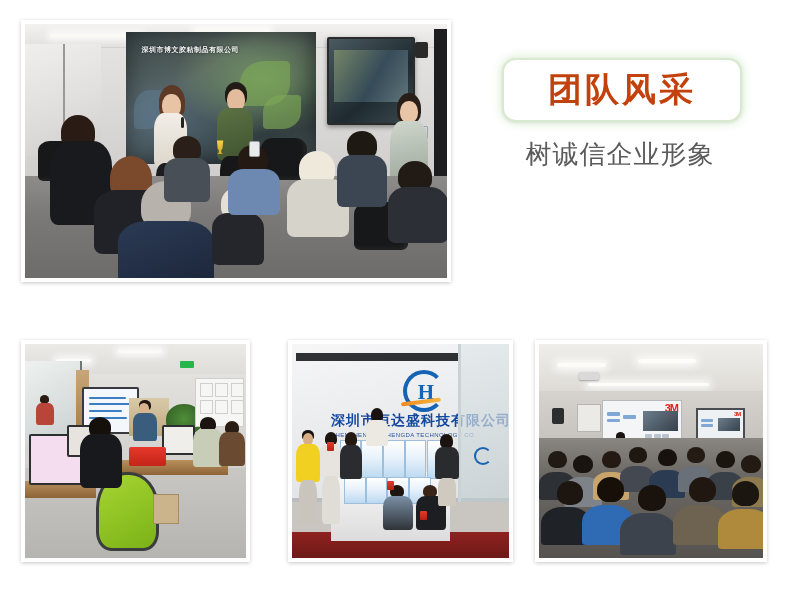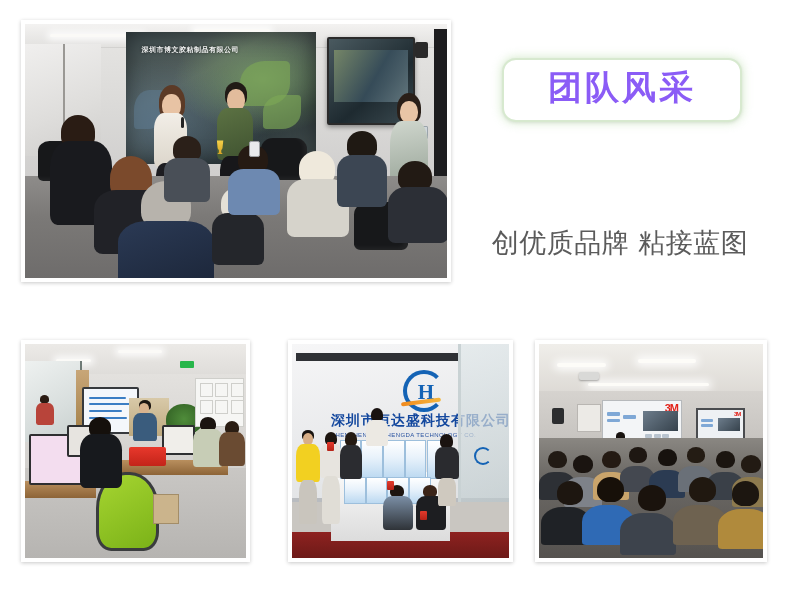--- a/index.html
+++ b/index.html
@@ -289,22 +289,22 @@
     position: absolute; left: 42px; top: 18px; width: 240px; height: 64px;
     background: #ffffff;
     border: 2px solid #d7e9cf;
     border-radius: 14px;
     box-shadow: 0 0 9px 2px rgba(186, 222, 170, 0.45),
                 0 1px 3px rgba(0,0,0,0.10);
     display: flex; align-items: center; justify-content: center;
     box-sizing: border-box;
   }
   #title-text {
-    font-family: Liberation Mono, monospace;
-    font-size: 34px; font-weight: bold; color: #8b5cf6;
+    font-family: Liberation Serif, serif;
+    font-size: 34px; font-weight: bold; color: #c2410c;
     letter-spacing: 3px; line-height: 1;
   }
   .subtitle-line {
     position: absolute; left: 0; width: 320px; text-align: center;
     font-family: "DejaVu Sans", "Liberation Sans", sans-serif;
     font-size: 26px; color: #5b5b5b; letter-spacing: 1px; white-space: nowrap;
   }
   #sub-1 { top: 97px; }
   #sub-2 { top: 141px; }
   #sub-3 { top: 185px; font-size: 27px; letter-spacing: 0.5px; }
@@ -634,14 +634,14 @@
 
     <div class="sm-head" style="left:86%;top:64%;width:27px;height:25px;background:#1c1610;"></div>
     <div class="sm-shoulder" style="left:80%;top:77%;width:54px;height:40px;background:#b08a3c;"></div>
   </div>
 </div>
 
 <div id="text-panel">
   <div id="title-box">
     <span id="title-text">团队风采</span>
   </div>
-  <div class="subtitle-line" id="sub-3">创优质品牌 粘接蓝图</div>
+  <div class="subtitle-line" id="sub-1">树诚信企业形象</div>
 </div>
 
 </body></html>

